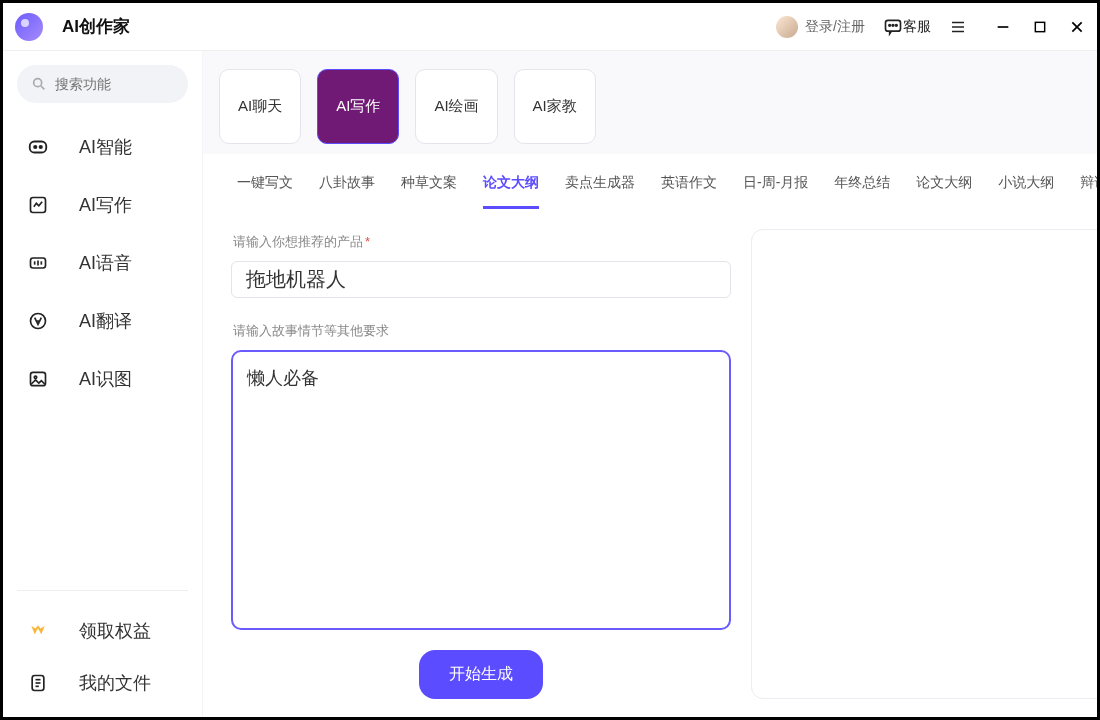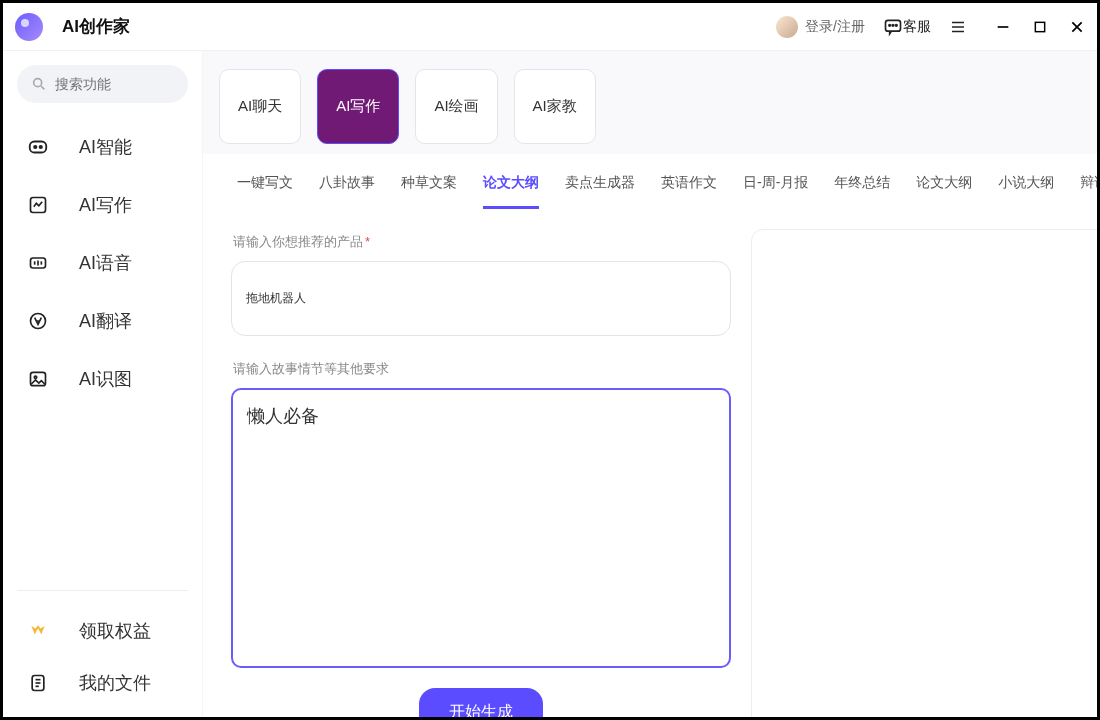--- a/index.html
+++ b/index.html
@@ -29,21 +29,21 @@
 .chipbar { padding: 18px 16px 10px 16px; background:#f9f9fc; display:flex; gap:16px; position:relative; }
 .chip { padding: 27px 18px; border:1px solid #e4e4ea; border-radius:10px; font-size:15px; color:#333; cursor:pointer; background:#fff; }
 .chip.active { background:#701a75; color:#fff; border-color:#5b4cff; }
 .subtabs { padding: 10px 34px 0 34px; display:flex; gap:26px; font-size:14px; color:#555; position:relative; background:#fff; border-bottom:none; }
 .subtab { padding: 10px 0 14px 0; cursor:pointer; white-space:nowrap; }
 .subtab.active { color:#5b4cff; font-weight:600; border-bottom:3px solid #5b4cff; }
 .workarea { flex:1; display:flex; gap:20px; padding: 20px 28px 24px 28px; }
 .leftcol { width: 500px; display:flex; flex-direction:column; }
 .fieldlabel { font-size:13px; color:#888; margin: 4px 0 10px 2px; }
 .req { color:#e05050; margin-left:2px; }
-.inputbox { border:1px solid #e3e3ea; border-radius:14px; padding: 28px 14px; font-size:12px; color:#333; }
+.inputbox { border:1px solid #e3e3ea; border-radius:6px; padding: 4px 14px; font-size:20px; color:#333; }
 .textarea { border:2px solid #6a5bff; border-radius:10px; padding:14px; font-size:18px; color:#333; flex:1; min-height:280px; resize:none; outline:none; font-family:inherit; }
 .btn-row { display:flex; justify-content:center; margin-top:20px; }
 .gen-btn { background:#5b4cff; color:#fff; border:none; border-radius:16px; padding:14px 30px; font-size:16px; cursor:pointer; }
 .rightcol { flex:1; border:1px solid #ececf2; border-radius:12px; }
 svg { display:block; }
 </style>
 </head>
 <body>
 
 <div class="titlebar">

